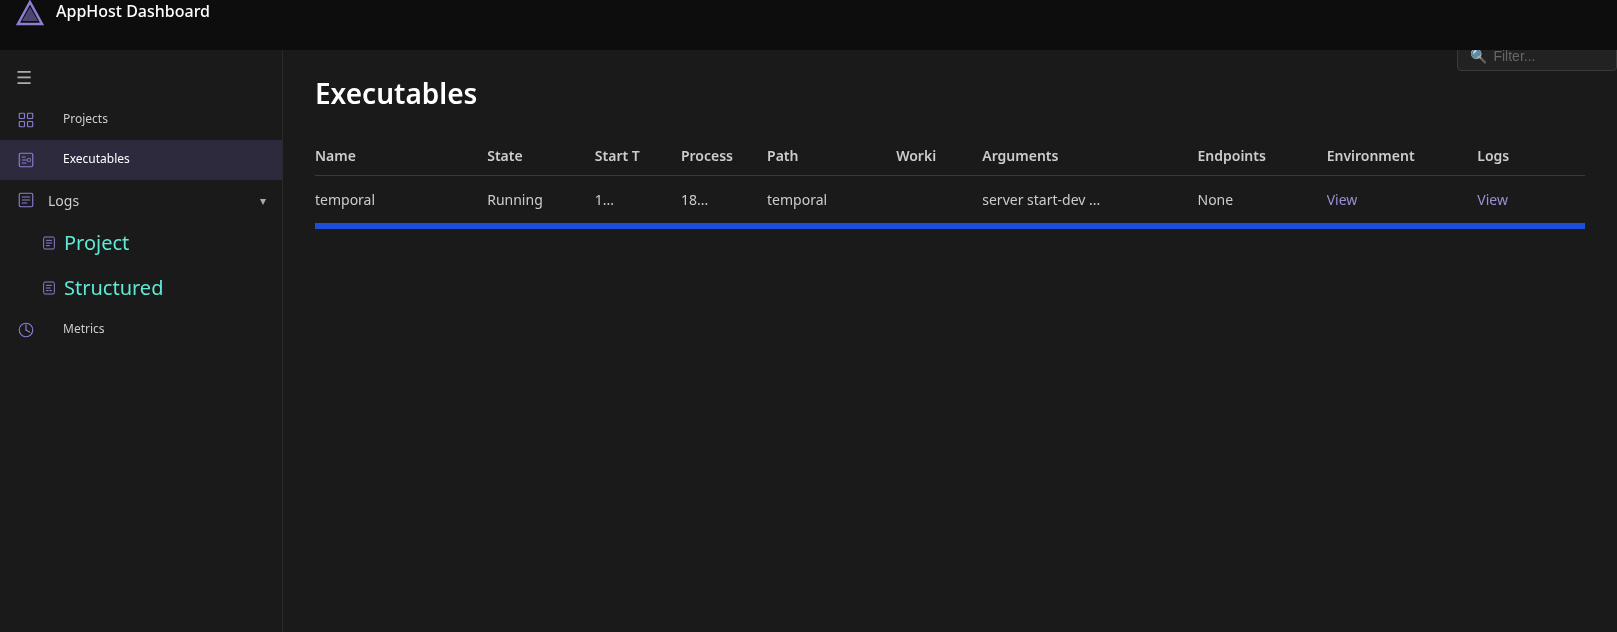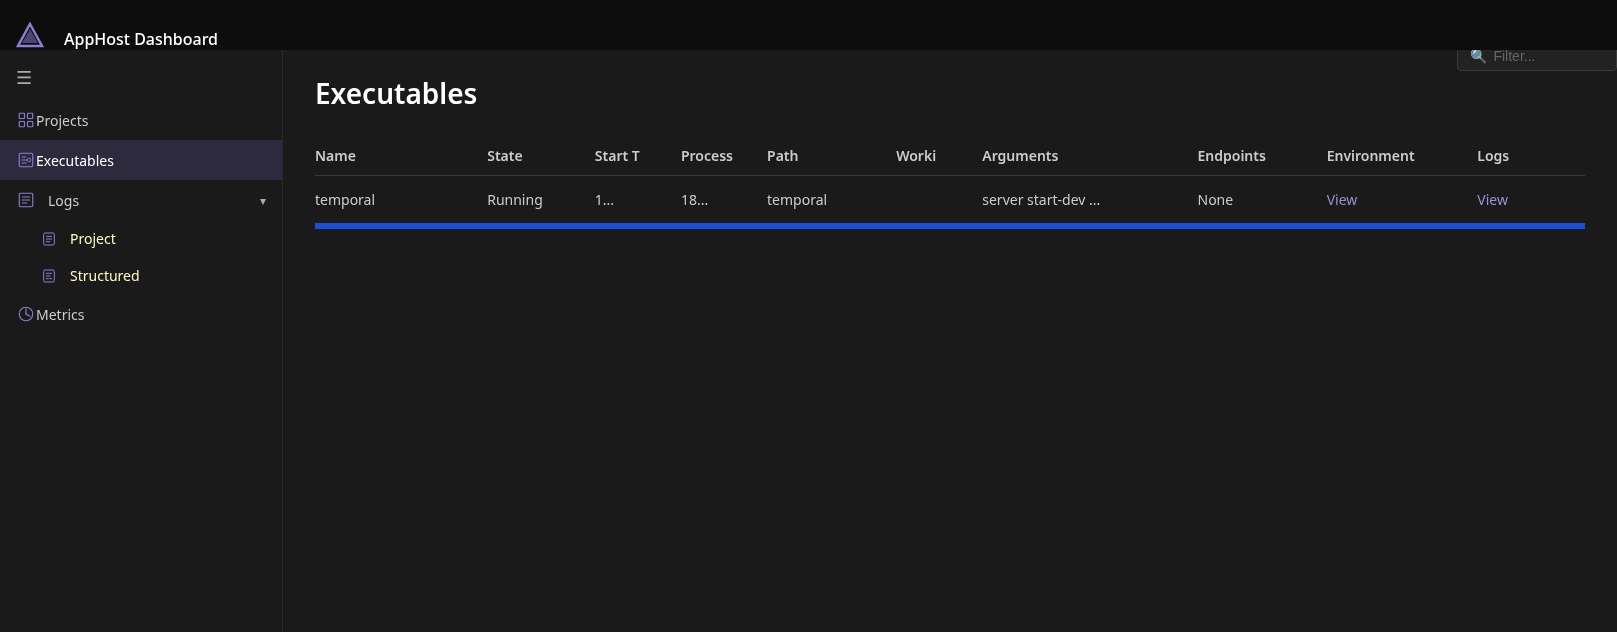--- a/index.html
+++ b/index.html
@@ -14,23 +14,23 @@
       overflow: hidden;
       display: flex;
       flex-direction: column;
     }
 
     
     .topbar {
       background-color: #0d0d0d;
       height: 50px;
       display: flex;
-      align-items: flex-end;
+      align-items: flex-start;
       padding: 0 16px;
-      gap: 20px;
+      gap: 12px;
       flex-shrink: 0;
     }
 
     .topbar-title {
       color: #ffffff;
       font-size: 16px;
       font-weight: 500;
     }
 
     
@@ -56,26 +56,25 @@
       padding: 10px 16px;
       margin-bottom: 4px;
       cursor: pointer;
       color: #aaa;
       font-size: 18px;
       line-height: 1;
     }
 
     .sidebar-item {
       display: flex;
-      align-items: center;
-      gap: 0;
+      gap: 27px;
       padding: 10px 16px;
       cursor: pointer;
       color: #cccccc;
-      font-size: 14px;
+      font-size: 12px;
       border-radius: 0;
       transition: background 0.15s;
     }
 
     .sidebar-item.active {
       background-color: #2d2a3e;
       color: #ffffff;
     }
 
     .sidebar-item-icon {
@@ -105,25 +104,25 @@
     }
 
     .sidebar-sub-items {
       display: flex;
       flex-direction: column;
     }
 
     .sidebar-sub-item {
       display: flex;
       align-items: center;
-      gap: 12px;
+      gap: 6px;
       padding: 9px 16px 9px 40px;
       cursor: pointer;
-      color: #fef9c3;
-      font-size: 14px;
+      color: #5eead4;
+      font-size: 20px;
     }
 
     .sidebar-sub-item-icon {
       width: 18px;
       height: 18px;
       display: flex;
       align-items: center;
       justify-content: center;
       color: #8b7fd4;
       flex-shrink: 0;

